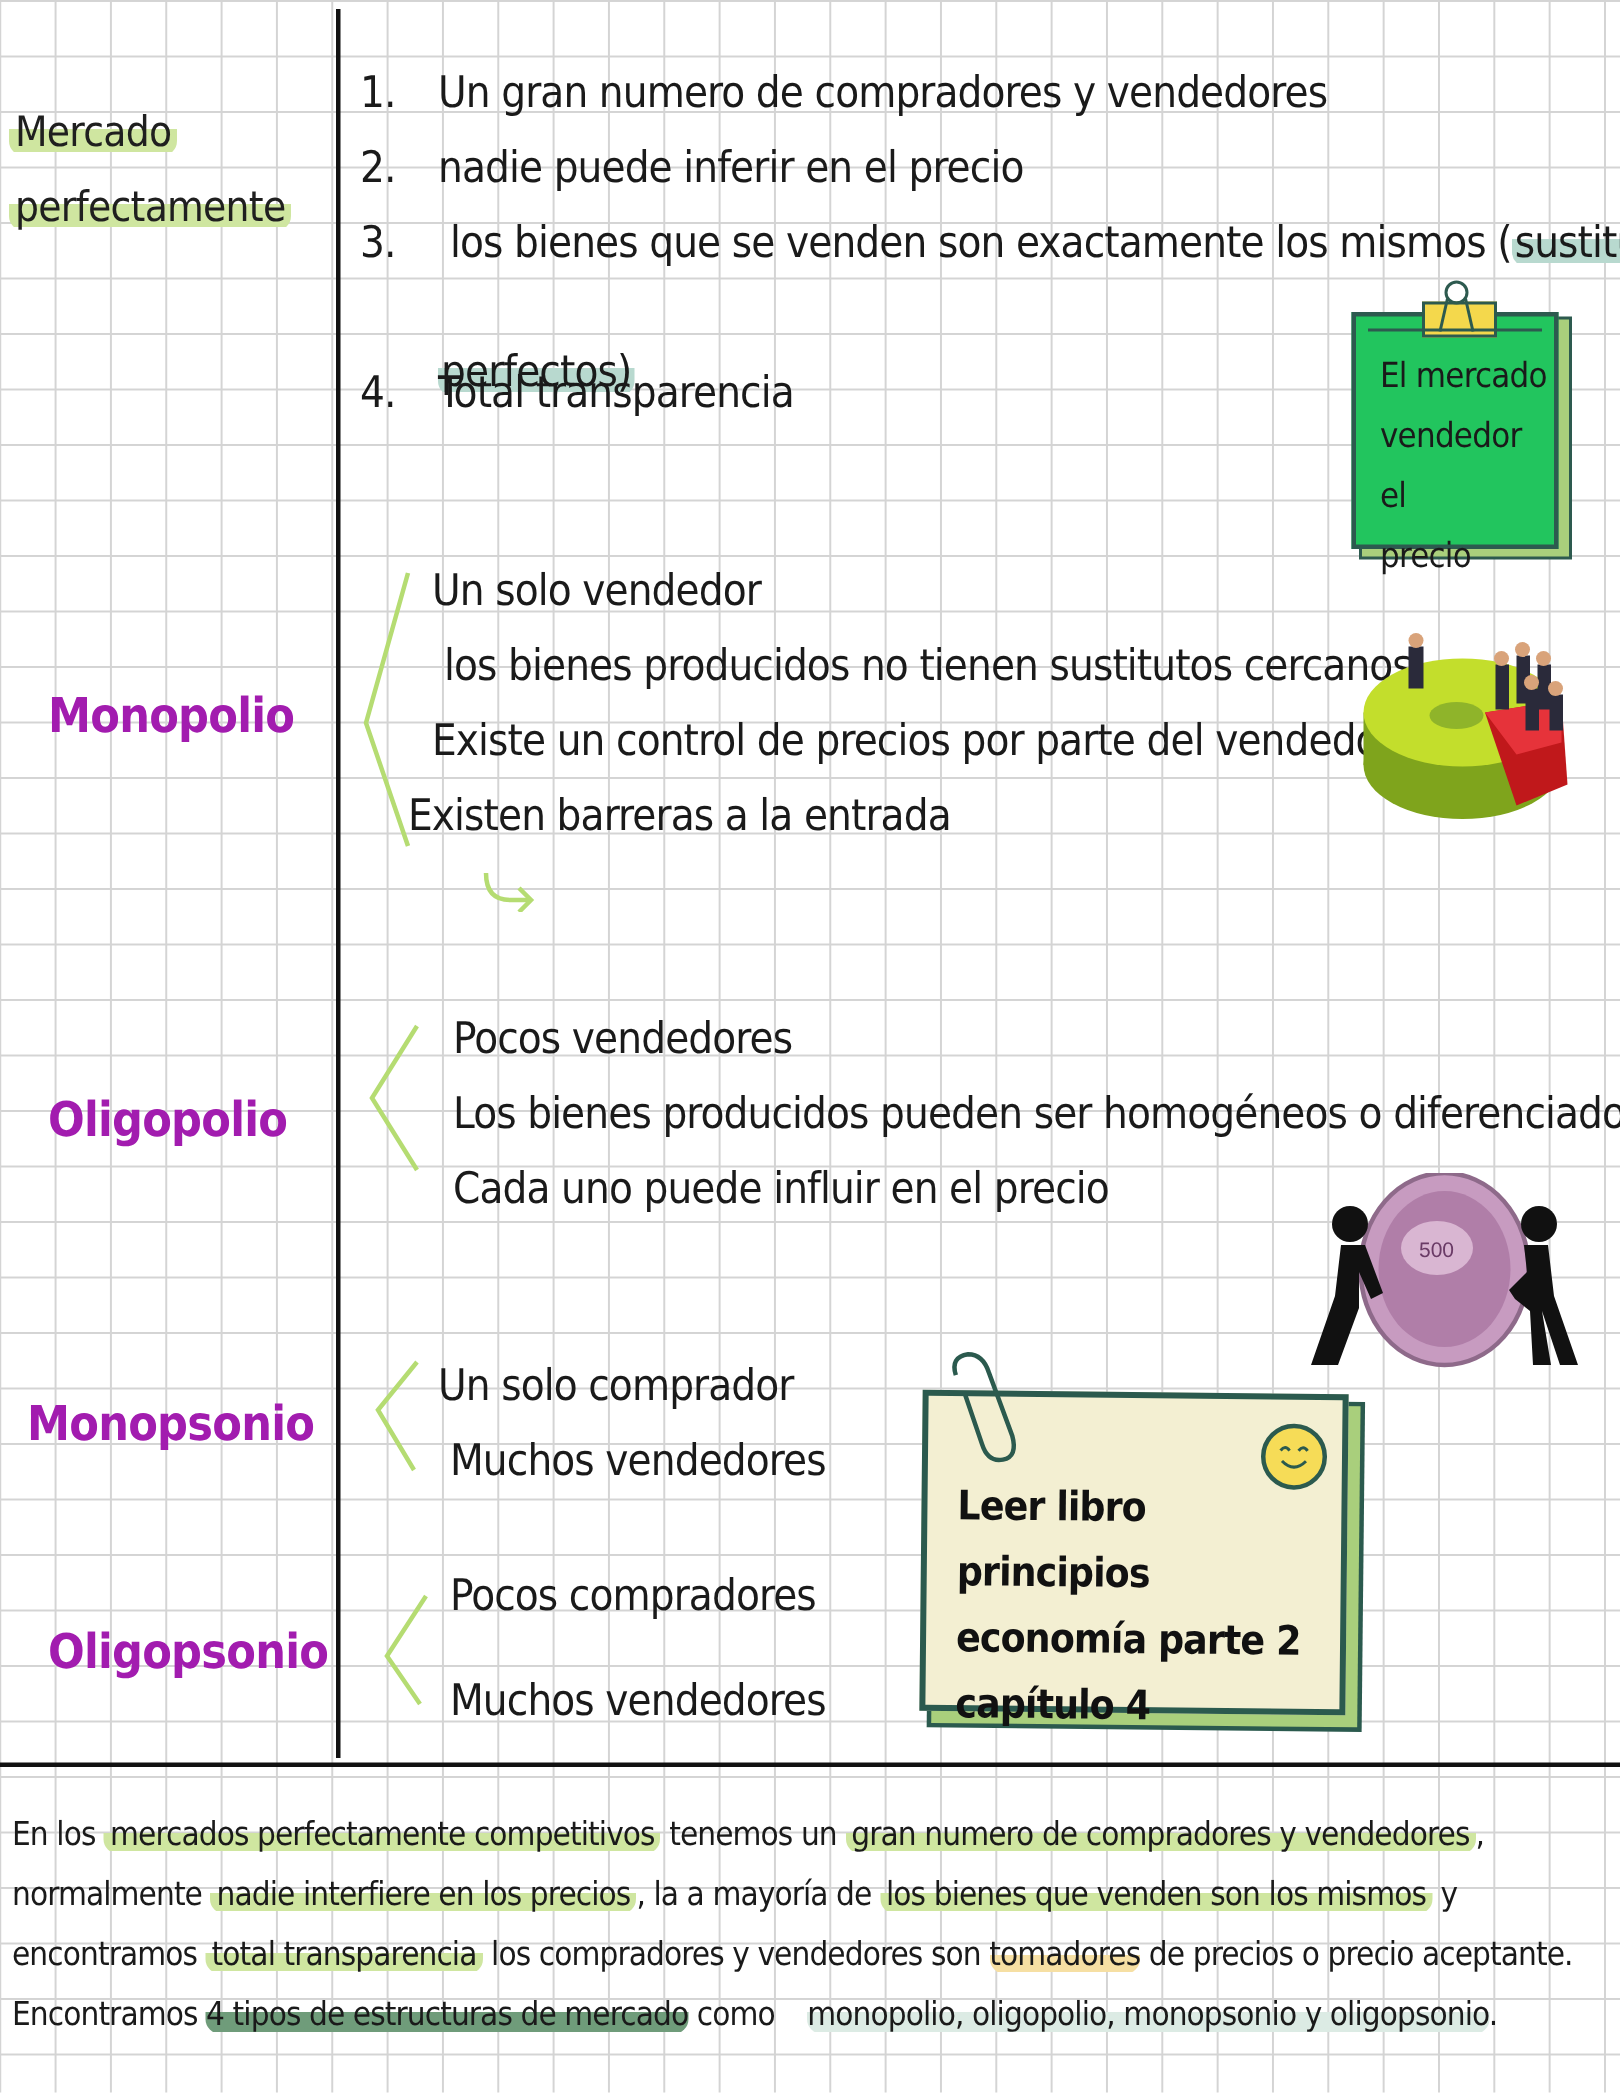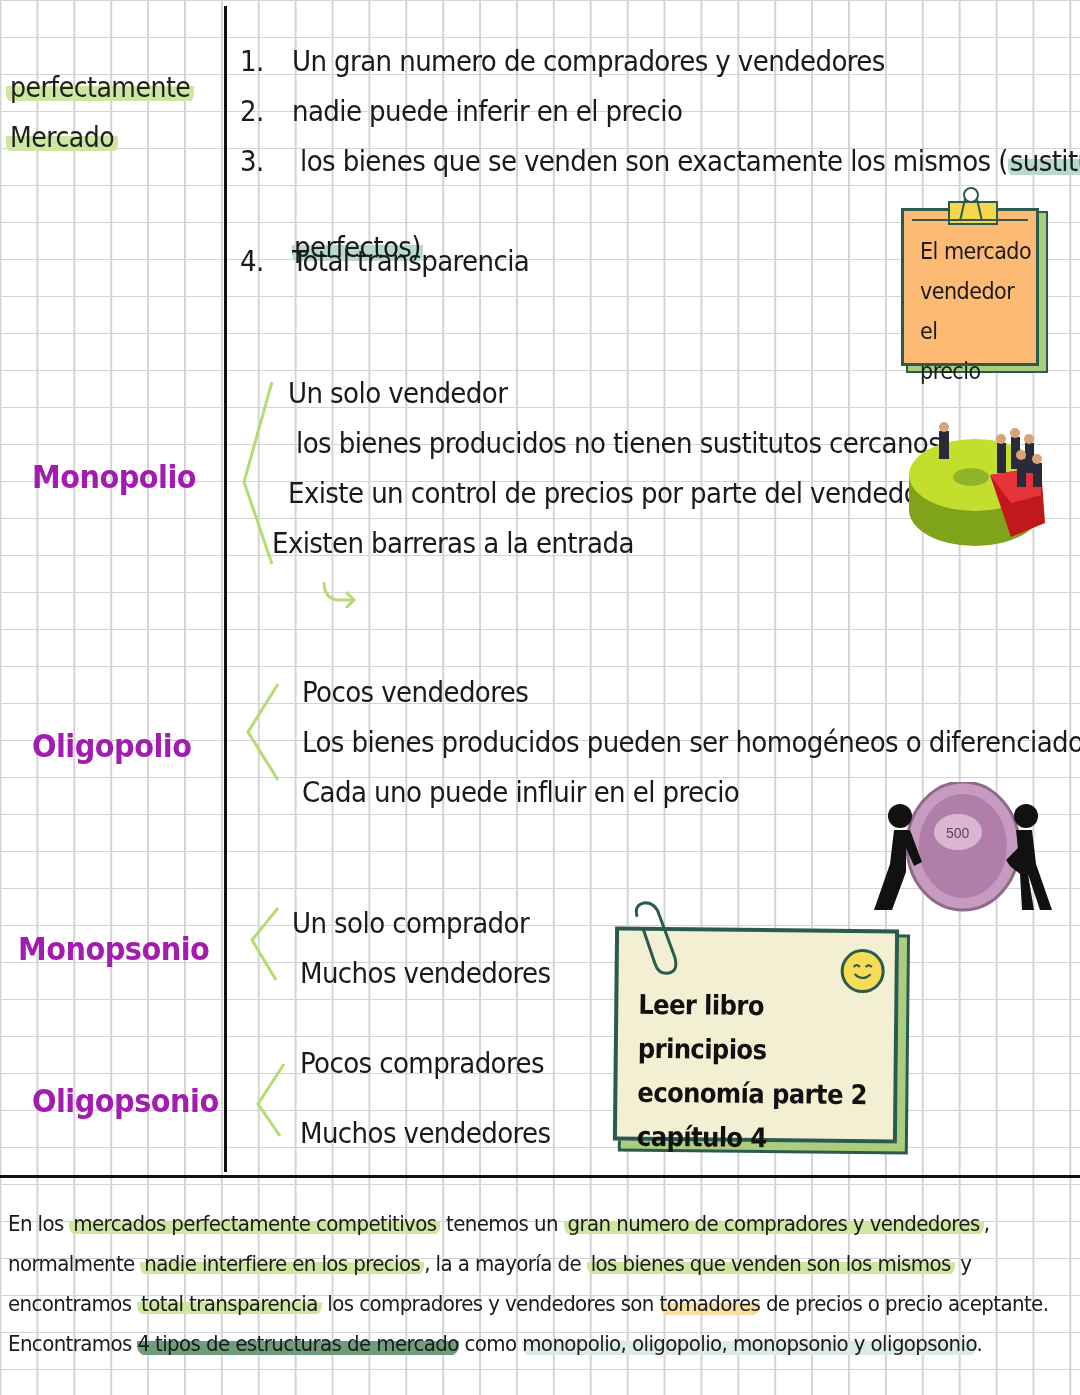--- a/index.html
+++ b/index.html
@@ -16,35 +16,35 @@
   }
   .abs { position:absolute; }
   .hand { font-family:"DejaVu Sans Condensed","DejaVu Sans", sans-serif; font-stretch:condensed; }
   .divider-v { left:224px; top:6px; width:3px; height:1166px; background:#111; }
   .divider-h { left:0; top:1175px; width:1080px; height:3px; background:#111; }
 
   .title-left { font-size:28px; line-height:50px; color:#1f1f1f; letter-spacing:-0.5px; }
   .hl-green { background:linear-gradient(to bottom, transparent 45%, #cfe6a0 45%, #cfe6a0 92%, transparent 92%); border-radius:10px; padding:0 4px; }
   .hl-teal { background:linear-gradient(to bottom, transparent 45%, #b8d9cf 45%, #b8d9cf 92%, transparent 92%); border-radius:10px; padding:0 2px; }
   .hl-dark { background:linear-gradient(to bottom, transparent 40%, #6f9c7a 40%, #6f9c7a 95%, transparent 95%); border-radius:10px; }
-  .hl-pale { background:linear-gradient(to bottom, transparent 40%, #dcebe4 40%, #dcebe4 95%, transparent 95%); border-radius:10px; }
+  .hl-pale { background:linear-gradient(to bottom, transparent 40%, #dcebe4 40%, #dcebe4 95%, transparent 95%); border-radius:10px;margin-left:16px; }
   .hl-orange { background:linear-gradient(to bottom, transparent 50%, #f6dfa3 50%, #f6dfa3 95%, transparent 95%); border-radius:10px; }
 
   .list { font-size:29px; letter-spacing:-0.6px; color:#1a1a1a; }
   .list .row { position:absolute; white-space:nowrap; }
   .list .num { display:inline-block; width:52px; }
 
   .section-label { font-size:32px; font-weight:bold; color:#a21caf; letter-spacing:-0.5px; }
 
   .bullets { font-size:29px; letter-spacing:-0.6px; }
   .bullets .row { position:absolute; white-space:nowrap; }
 
   .note1 {
     left:901px; top:208px; width:132px; height:152px;
-    background:#fdba74; border:3px solid #2d5a4f; box-shadow:7px 5px 0 #a9cf7c, 7px 5px 0 2px #2d5a4f;
+    background:#22c55e; border:3px solid #2d5a4f; box-shadow:7px 5px 0 #a9cf7c, 7px 5px 0 2px #2d5a4f;
   }
   .note1 .line { position:absolute; left:8px; right:8px; top:8px; height:2px; background:#2d5a4f; }
   .note1 .txt { position:absolute; left:16px; top:20px; font-size:23px; line-height:40px; letter-spacing:-0.5px; }
   .binder { position:absolute; left:44px; top:-10px; width:46px; height:20px; background:#f4d84c; border:2px solid #2d5a4f; }
 
   .note2 {
     left:614px; top:928px; width:276px; height:206px;
     background:#f3efd2; border:4px solid #2b5a4e; transform:rotate(0.6deg);
     box-shadow:8px 8px 0 #a9cf7c, 8px 8px 0 3px #2b5a4e;
   }
@@ -53,22 +53,22 @@
 
   .summary { left:8px; top:1204px; width:1066px; font-size:22px; line-height:40px; letter-spacing:-0.6px; color:#1a1a1a; }
 </style>
 </head>
 <body>
 
 <div class="abs divider-v"></div>
 <div class="abs divider-h"></div>
 
 <div class="abs title-left hand" style="left:6px;top:63px;">
+  <div><span class="hl-green">Mercado</span></div>
   <div><span class="hl-green">perfectamente</span></div>
-  <div><span class="hl-green">Mercado</span></div>
 </div>
 
 <div class="list hand">
   <div class="row" style="left:240px;top:44px;">
     <span class="num">1.</span><span>Un gran numero de compradores y vendedores</span>
   </div>
   <div class="row" style="left:240px;top:94px;">
     <span class="num">2.</span><span>nadie puede inferir en el precio</span>
   </div>
   <div class="row" style="left:240px;top:144px;">

